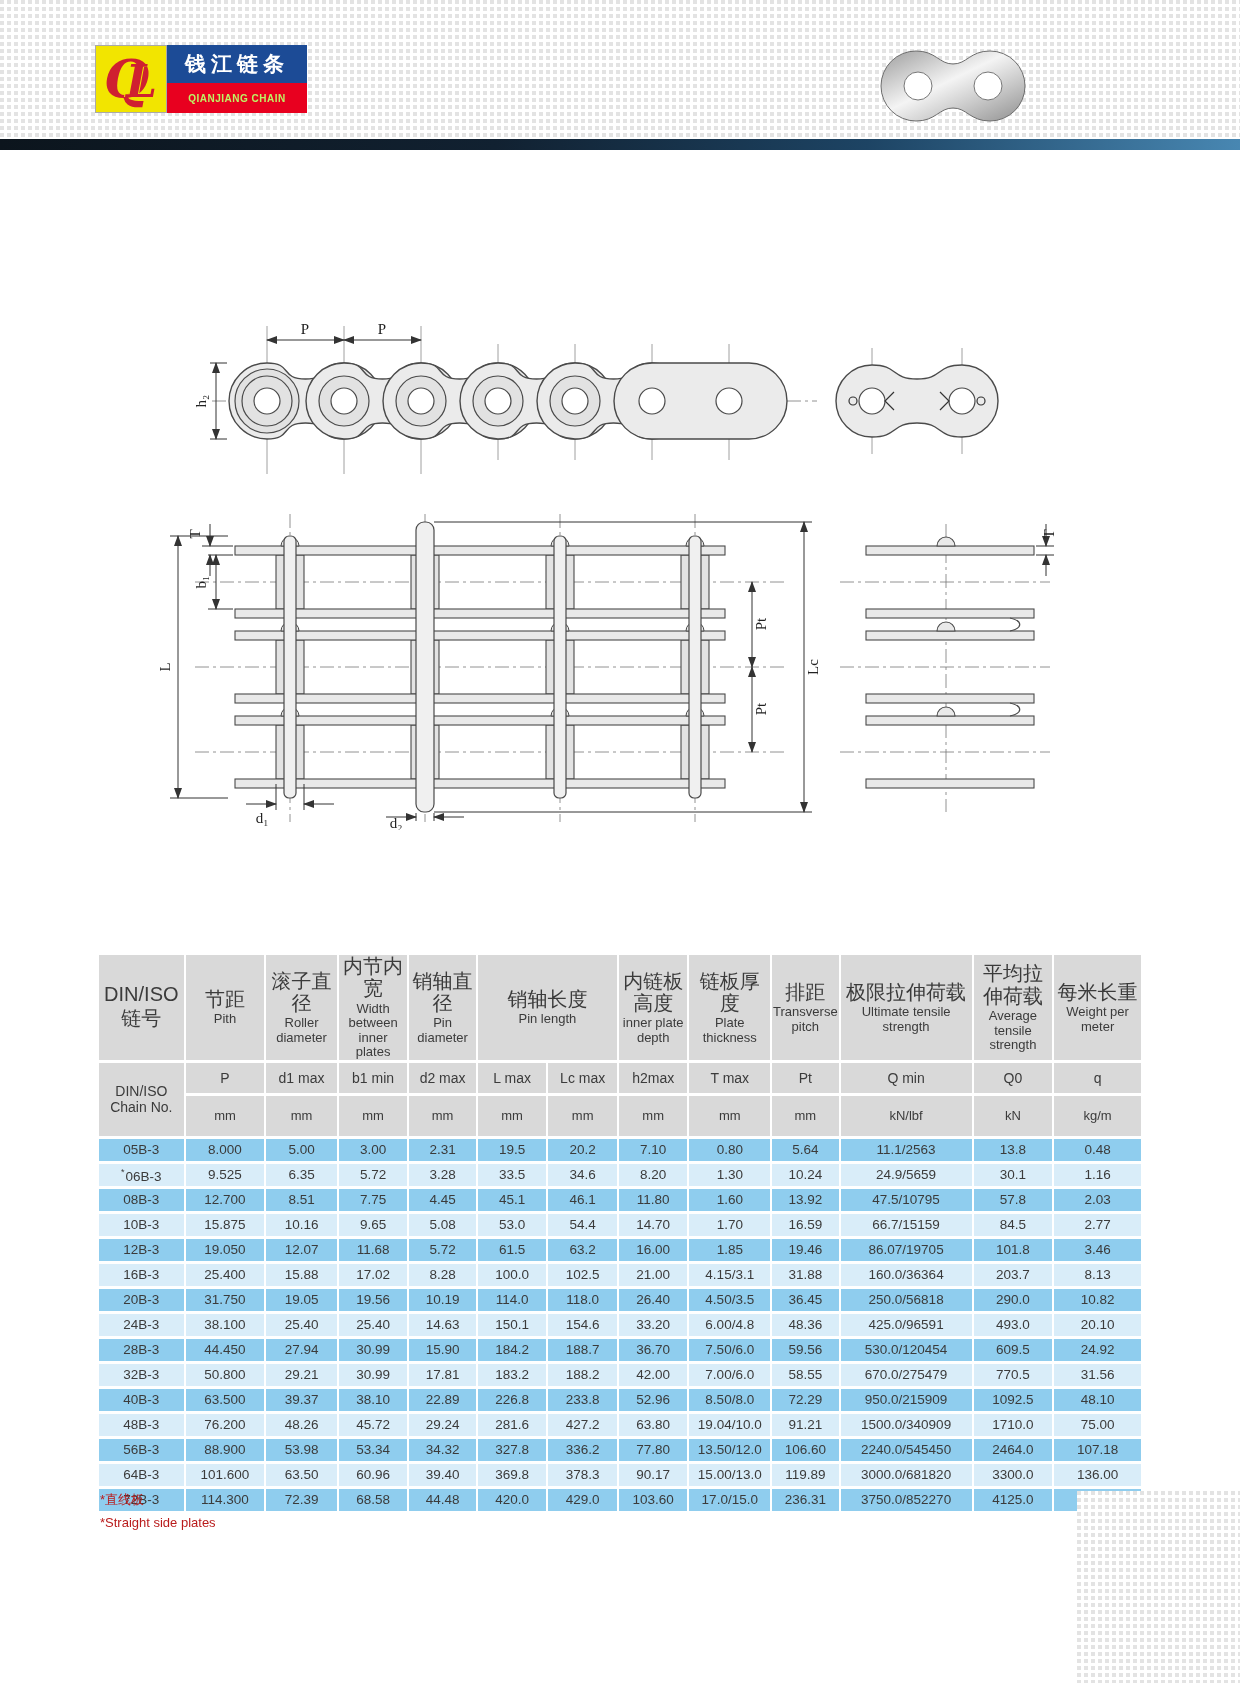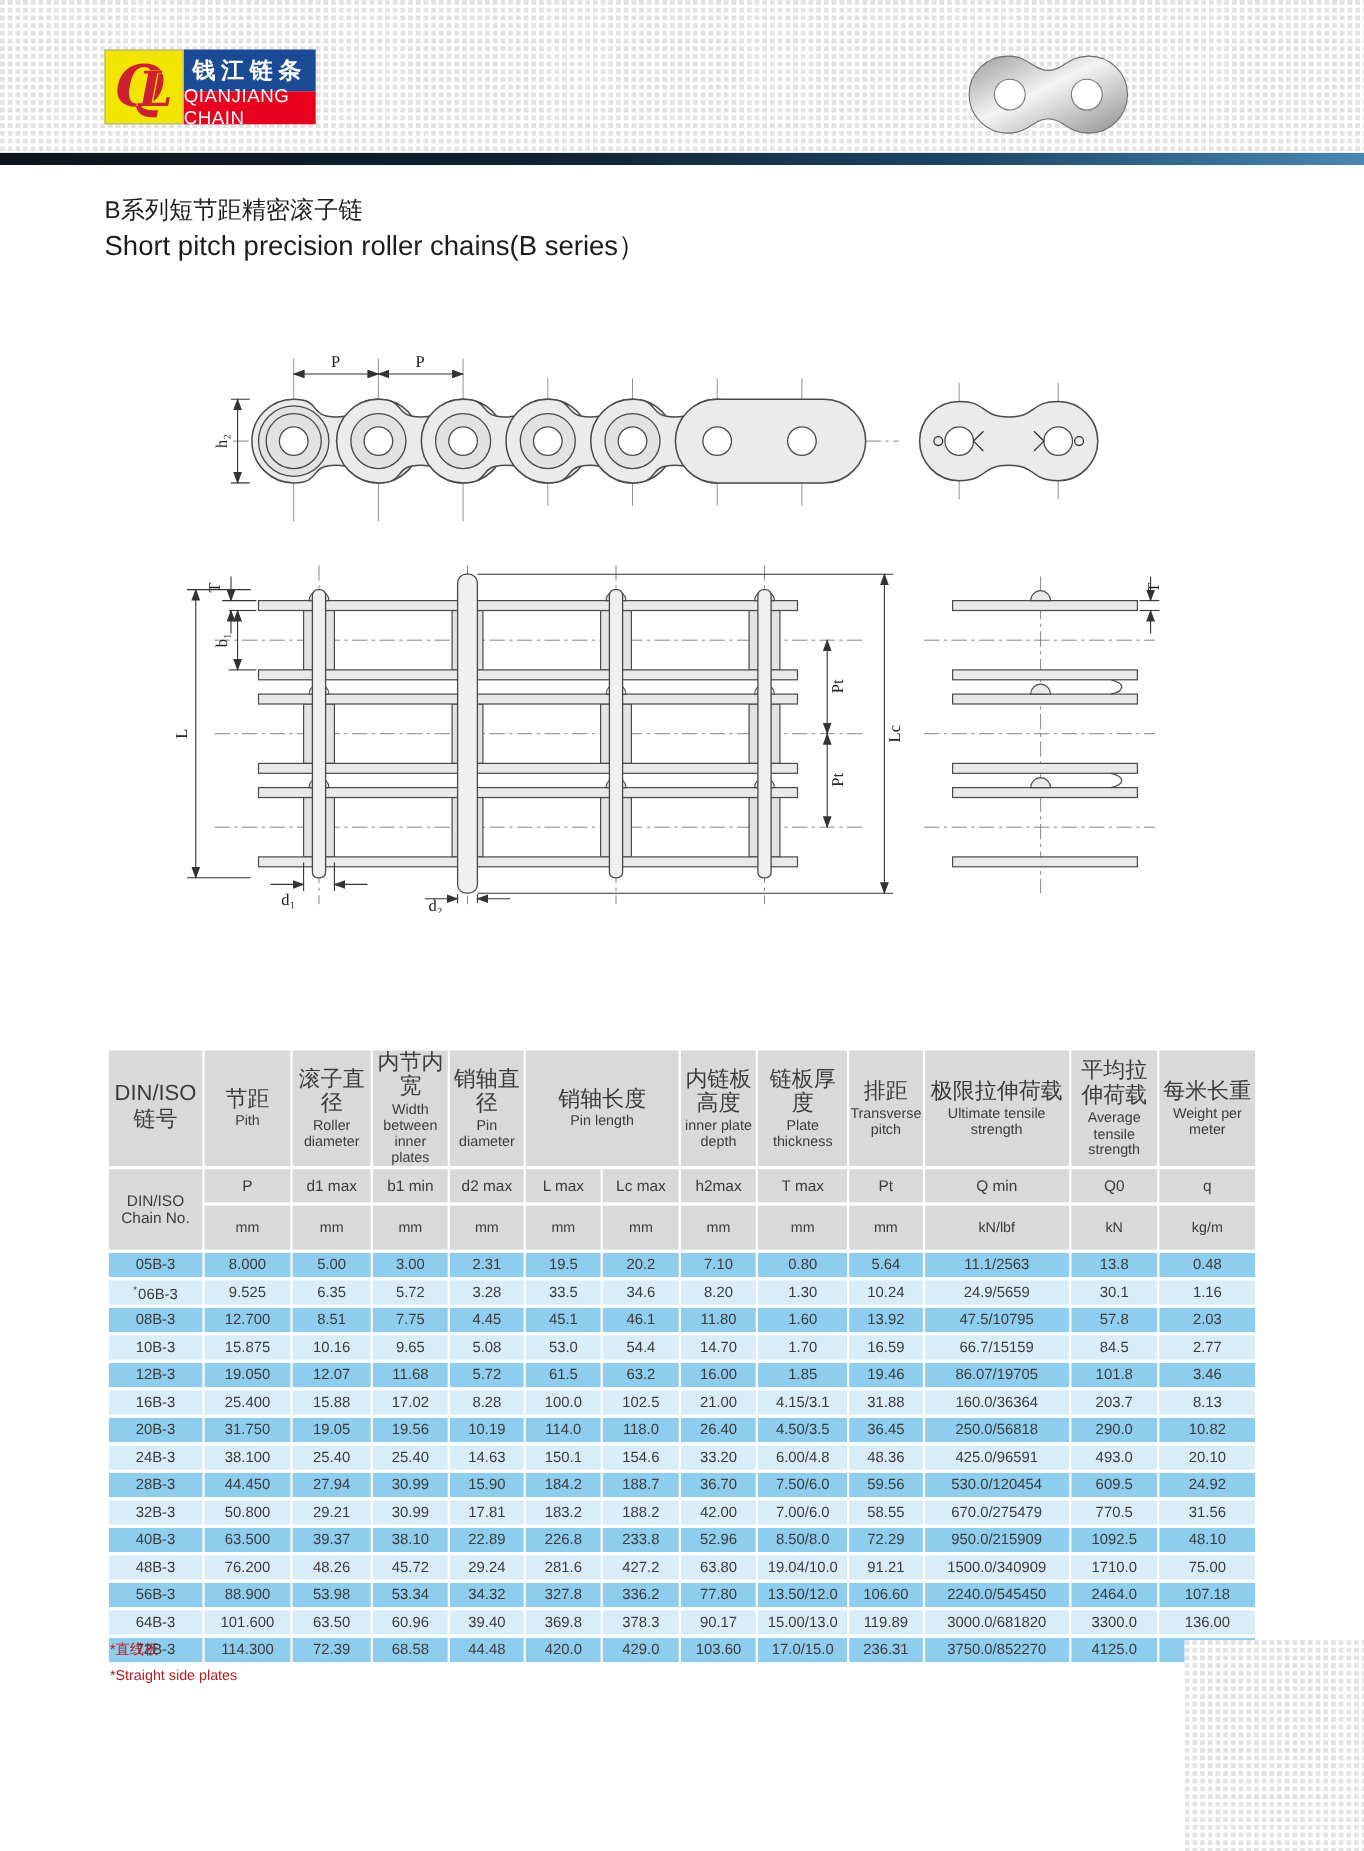--- a/index.html
+++ b/index.html
@@ -18,24 +18,24 @@
     background-size:7px 7px;
   }
   .topbar{position:absolute;left:0;top:0;width:1240px;height:139px;}
   .logo{position:absolute;left:95px;top:45px;height:68px;display:flex;}
   .logo-mark{width:72px;height:68px;background:var(--accent-yellow);border:1px solid #a9a9a9;
              position:relative;overflow:hidden;}
   .logo-q{position:absolute;left:8px;top:2px;font-family:"DejaVu Serif",serif;font-style:italic;
           font-weight:bold;font-size:52px;color:#cf2030;line-height:62px;}
   .logo-l{position:absolute;left:30px;top:8px;font-family:"DejaVu Serif",serif;font-style:italic;
           font-weight:bold;font-size:44px;color:#cf2030;line-height:56px;text-shadow:1px 0 0 #f2e500,-1px 0 0 #f2e500;}
-  .logo-text{width:120px;height:68px;display:flex;flex-direction:column;}
+  .logo-text{width:140px;height:68px;display:flex;flex-direction:column;}
   .logo-cn{background:var(--accent-blue);color:#ffffff;height:38px;font-size:21px;font-weight:bold;
            letter-spacing:5px;display:flex;align-items:center;justify-content:center;}
-  .logo-en{background:var(--accent-red);color:#ffffff;height:30px;font-size:17px;font-weight:normal;
+  .logo-en{background:var(--accent-red);color:#bef264;height:30px;font-size:10px;font-weight:bold;
            display:flex;align-items:center;justify-content:center;letter-spacing:0.5px;}
   .chain-plate{position:absolute;left:878px;top:48px;}
   .divider-bar{position:absolute;left:0;top:139px;width:1240px;height:11px;
     background:linear-gradient(90deg,#0c151d 0%,#112131 40%,#1d4464 70%,#4887b2 100%);}
   .titles{position:absolute;left:95px;top:176px;}
   .title-cn{font-size:22px;color:#1c1c1c;line-height:30px;}
   .title-en{font-size:25px;color:#1c1c1c;line-height:36px;}
   svg text{font-family:"Liberation Serif","DejaVu Serif",serif;font-size:15px;fill:#222;}
   .drawing-top{position:absolute;left:172px;top:296px;}
   .drawing-bottom{position:absolute;left:140px;top:510px;}
@@ -82,24 +82,20 @@
           </linearGradient>
         </defs>
         <path d="M38,3 C58,3 61,16 75,16 C89,16 92,3 112,3 A34 34 0 0 1 112,73 C92,73 89,60 75,60 C61,60 58,73 38,73 A34 34 0 0 1 38,3 Z" fill="url(#metal)" stroke="#6d6d6d" stroke-width="1"></path>
         <circle cx="40" cy="38" r="14" fill="#ffffff" stroke="#777" stroke-width="1"></circle>
         <circle cx="110" cy="38" r="14" fill="#ffffff" stroke="#777" stroke-width="1"></circle>
       </svg>
     </div>
   </header>
   <div class="divider-bar"></div>
 
-  <div class="titles">
-    <div class="title-cn">B系列短节距精密滚子链</div>
-    <div class="title-en">Short pitch precision roller chains(B series）</div>
-  </div>
 
   <svg class="drawing-top" width="880" height="198" viewBox="0 0 880 198">
     <defs>
       <marker id="arrA" markerWidth="11" markerHeight="8" refX="10" refY="4" orient="auto-start-reverse">
         <path d="M0,0 L11,4 L0,8 Z" fill="#333"></path>
       </marker>
     </defs>
     <g stroke="#888" stroke-width="0.8">
       <line x1="95" y1="30" x2="95" y2="178"></line>
         <line x1="172" y1="30" x2="172" y2="178"></line>

